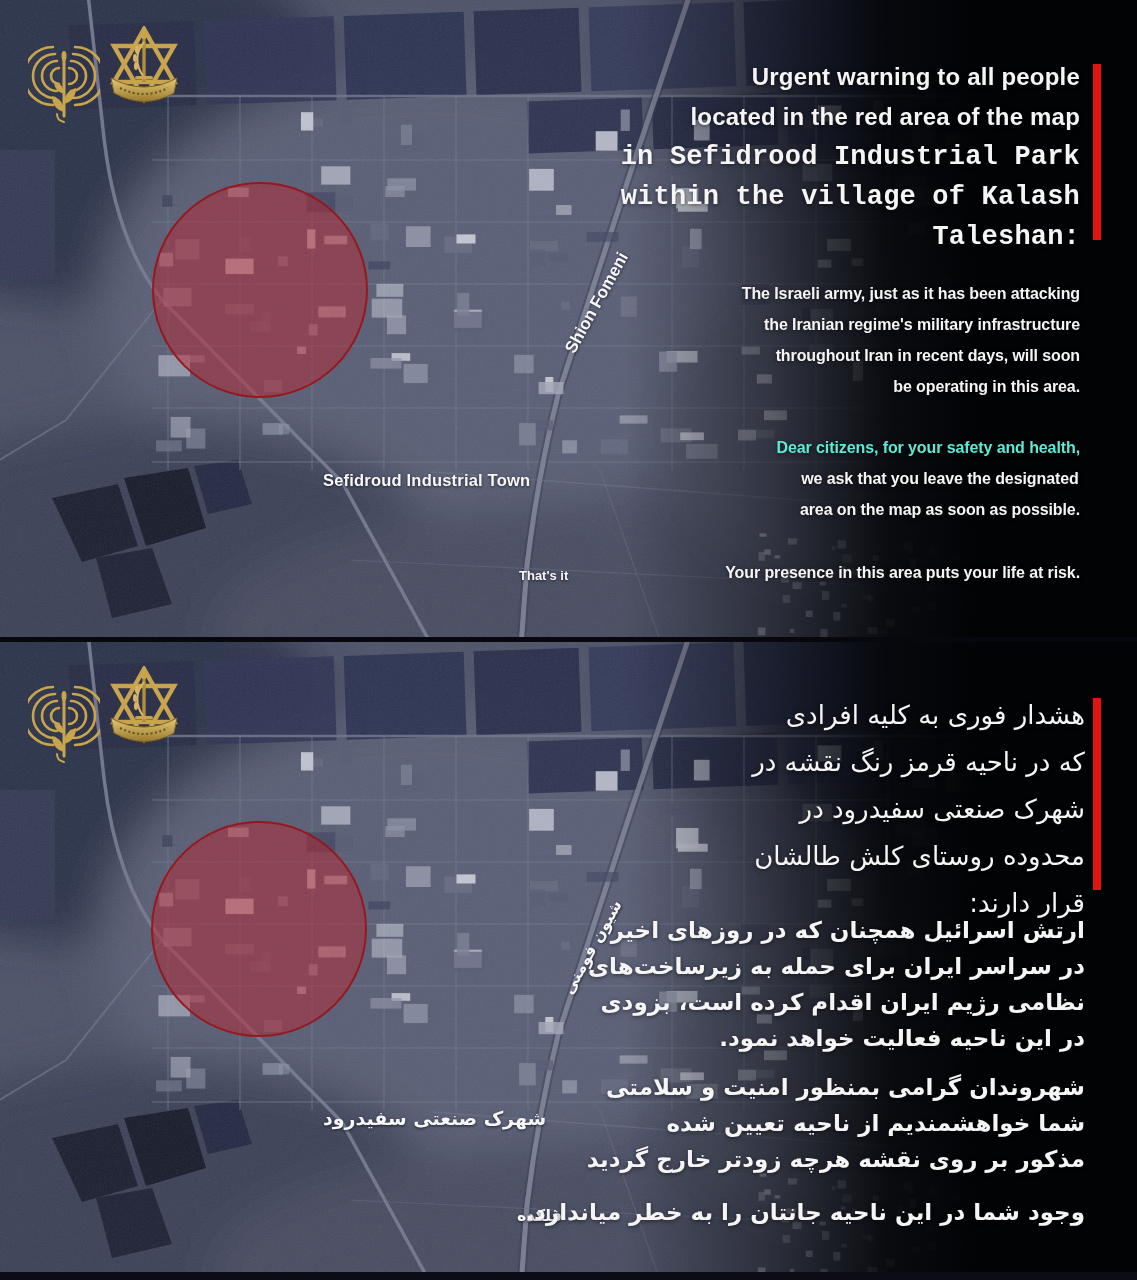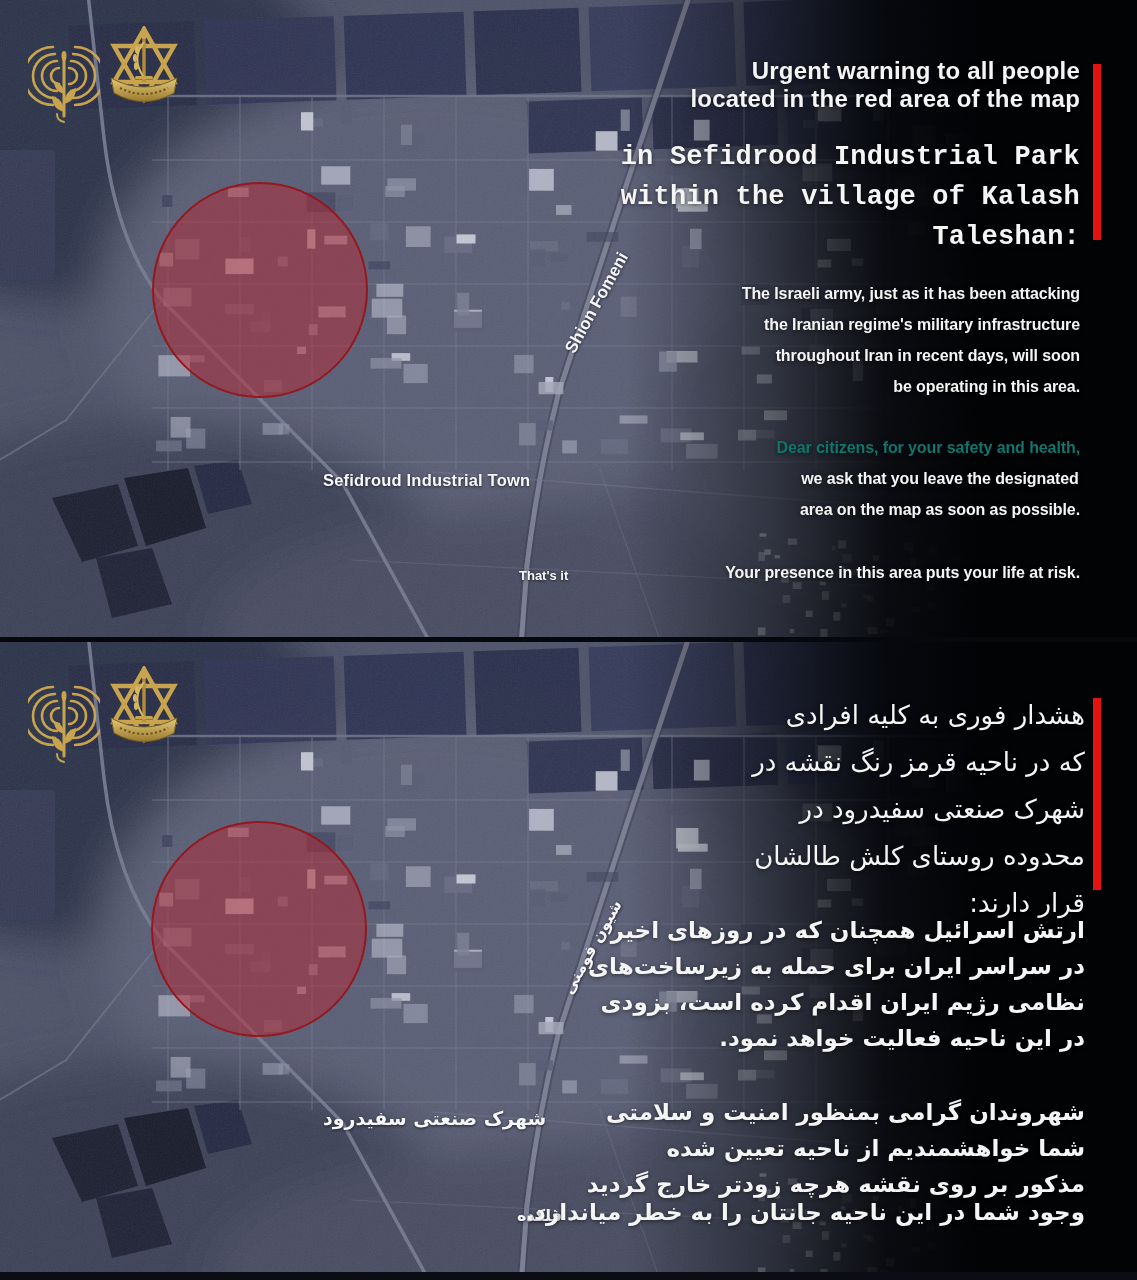--- a/index.html
+++ b/index.html
@@ -45,35 +45,35 @@
 
   
   .ml{white-space:pre-line;}
   .txt{position:absolute;right:57px;text-align:right;color:#f5f5f6;z-index:5;
        text-shadow:0 1px 4px rgba(0,0,0,0.55);}
   .redbar{position:absolute;right:36px;width:8px;background:#e41210;z-index:5;}
   #panel-en .redbar{top:64px;height:176px;}
   #panel-fa .redbar{top:58px;height:192px;}
 
   
-  #panel-en .head-intro{top:57px;font-size:24px;line-height:28px;font-weight:700;letter-spacing:.2px;}
+  #panel-en .head-intro{top:57px;font-size:24px;line-height:40px;font-weight:700;letter-spacing:.2px;}
   #panel-en .head-main{top:137px;font-size:27px;line-height:40px;font-weight:700;letter-spacing:.2px;font-family:Liberation Mono, monospace;}
   #panel-en .para{font-size:16px;line-height:31px;font-weight:600;letter-spacing:-0.1px;}
   #panel-en .p-army{top:278px;}
-  #panel-en .p-cit-muted{top:432px;color:#0f766e;}
+  #panel-en .p-cit-muted{top:432px;color:#5eead4;}
   #panel-en .p-cit-rest{top:463px;text-align:center;}
   #panel-en .p-risk{top:557px;}
 
   
   .fa{direction:rtl;font-family:"DejaVu Sans",sans-serif;}
   #panel-fa .txt{right:52px;}
   #panel-fa .heading{top:52px;font-size:26px;line-height:47px;font-weight:400;}
   #panel-fa .para{font-size:23px;line-height:36px;font-weight:700;}
   #panel-fa .p-army{top:272px;}
-  #panel-fa .p-cit{top:429px;margin-top:25px;}
+  #panel-fa .p-cit{top:429px;}
   #panel-fa .p-risk{top:554px;}
 </style>
 </head>
 <body>
 
 <svg class="defs-svg" aria-hidden="true">
   <defs>
     <filter id="soft" x="-50%" y="-50%" width="200%" height="200%">
         <feGaussianBlur stdDeviation="22"></feGaussianBlur>
       </filter>

